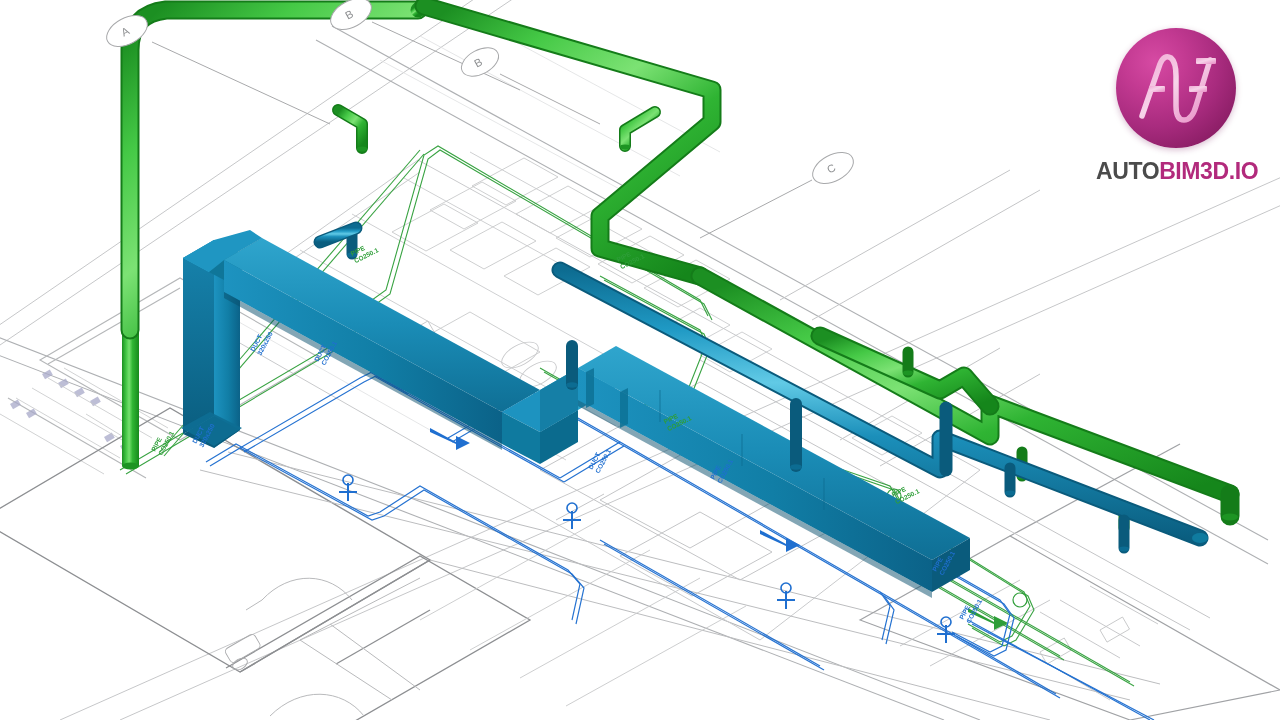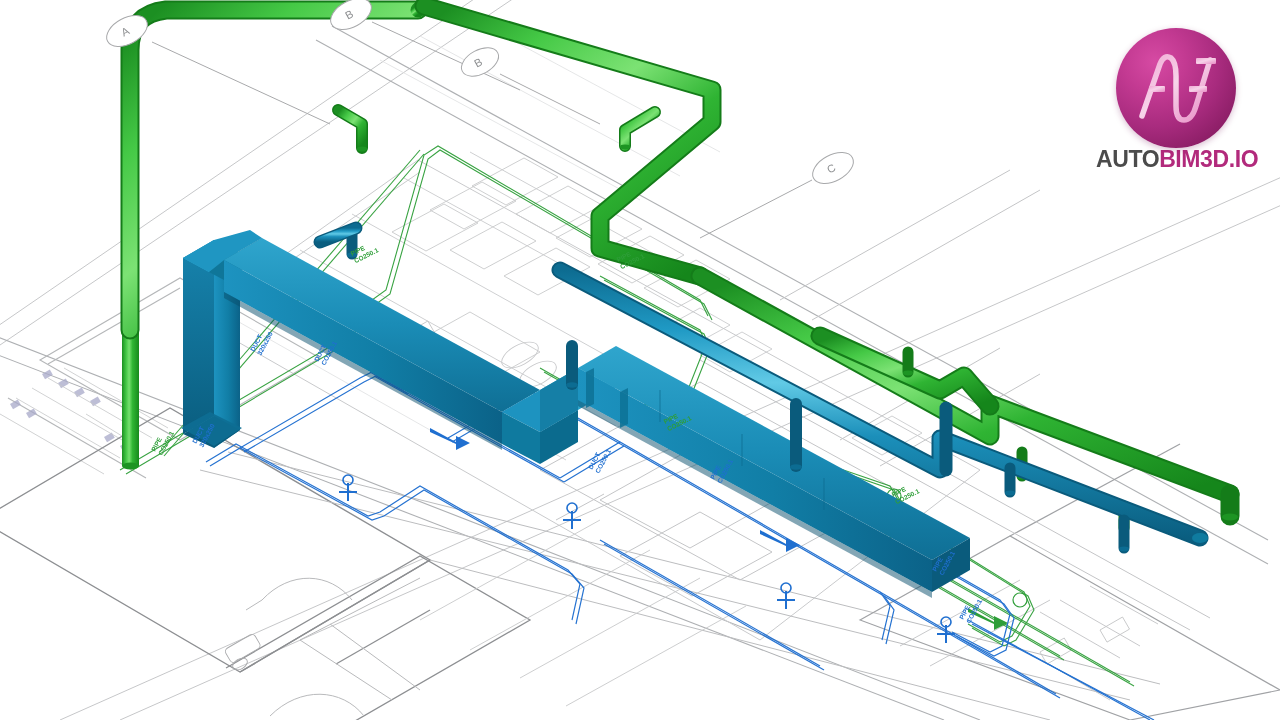--- a/index.html
+++ b/index.html
@@ -21,21 +21,21 @@
   #brand .disc{
     width:120px;height:120px;border-radius:50%;
     margin:0 auto;position:relative;
     background:
       radial-gradient(circle at 32% 28%, #d64aa3 0%, #c33a92 26%, #a82b7e 55%, #8e1f68 78%, #7a1459 100%);
     box-shadow:0 2px 6px rgba(120,20,90,.28);
     overflow:hidden;
   }
   #brand .disc .mono{position:absolute;left:0;top:0;width:120px;height:120px;}
   #brand .wordmark{
-    font-size:23px;font-weight:bold;letter-spacing:-0.4px;
+    margin-top:12px;font-size:23px;font-weight:bold;letter-spacing:-0.4px;
     line-height:1;white-space:nowrap;
   }
   #brand .wm-auto{color:#4b4b4b;}
   #brand .wm-bim{color:#b22a7c;}
 </style>
 </head>
 <body>
 
 <div id="stage">
 

